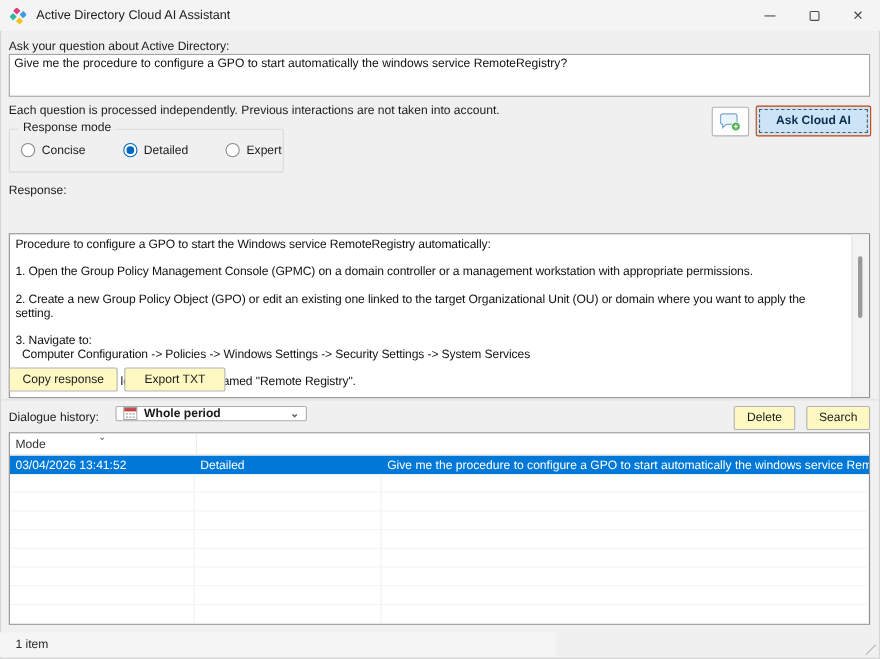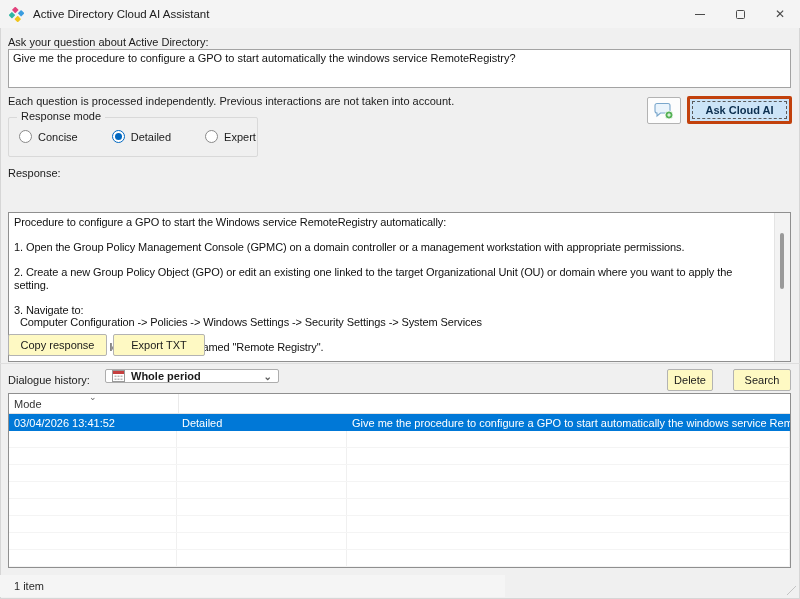--- a/index.html
+++ b/index.html
@@ -40,21 +40,21 @@
   .note { position:absolute; left:8px; top:95px; }
 
   
   .icon-btn {
     position:absolute; left:647px; top:97px; width:34px; height:27px;
     background:#fdfdfd; border:1px solid #b3b3b3; border-radius:2px;
     display:flex; align-items:center; justify-content:center; cursor:pointer;
   }
   .ask-btn {
     position:absolute; left:687px; top:96px; width:105px; height:28px;
-    background:#cce4f7; border:3px solid #c2410c; border-radius:2px;
+    background:#cce4f7; border:1px solid #c2410c; border-radius:2px;
     font-family:"Liberation Sans", sans-serif; font-size:11px; font-weight:bold; color:#0b2e4f;
     cursor:pointer; position:absolute;
   }
   .ask-btn::after {
     content:""; position:absolute; inset:2px; border:1px dashed #5a5a5a; pointer-events:none;
   }
 
   
   .groupbox {
     position:absolute; left:8px; top:117px; width:250px; height:40px;
@@ -102,21 +102,21 @@
 
   
   .history-label { position:absolute; left:8px; top:374px; }
   .combo {
     position:absolute; left:105px; top:369px; width:174px; height:14px;
     background:#fff; border:1px solid #adadad; border-radius:2px;
     display:flex; align-items:flex-end; padding:0 6px; cursor:pointer;font-weight:bold;
   }
   .combo-text { margin-left:6px; flex:1; }
   .combo-chevron { color:#5a5a5a; font-size:10px; margin-top:-3px; }
-  .delete-btn { position:absolute; left:667px; top:369px; width:46px; height:22px; }
+  .delete-btn { position:absolute; left:667px; top:369px; width:56px; height:22px; }
   .search-btn { position:absolute; left:733px; top:369px; width:58px; height:22px; }
 
   
   .history-table {
     position:absolute; left:8px; top:393px; width:783px; height:175px;
     background:#fff; border:1px solid #8f8f8f; overflow:hidden;
   }
   .thead { display:flex; height:20px; border-bottom:1px solid #e3e3e3; background:#fff; position:relative; }
   .th {
     padding:4px 5px 0 5px; border-right:1px solid #eaeaea; color:#333;

